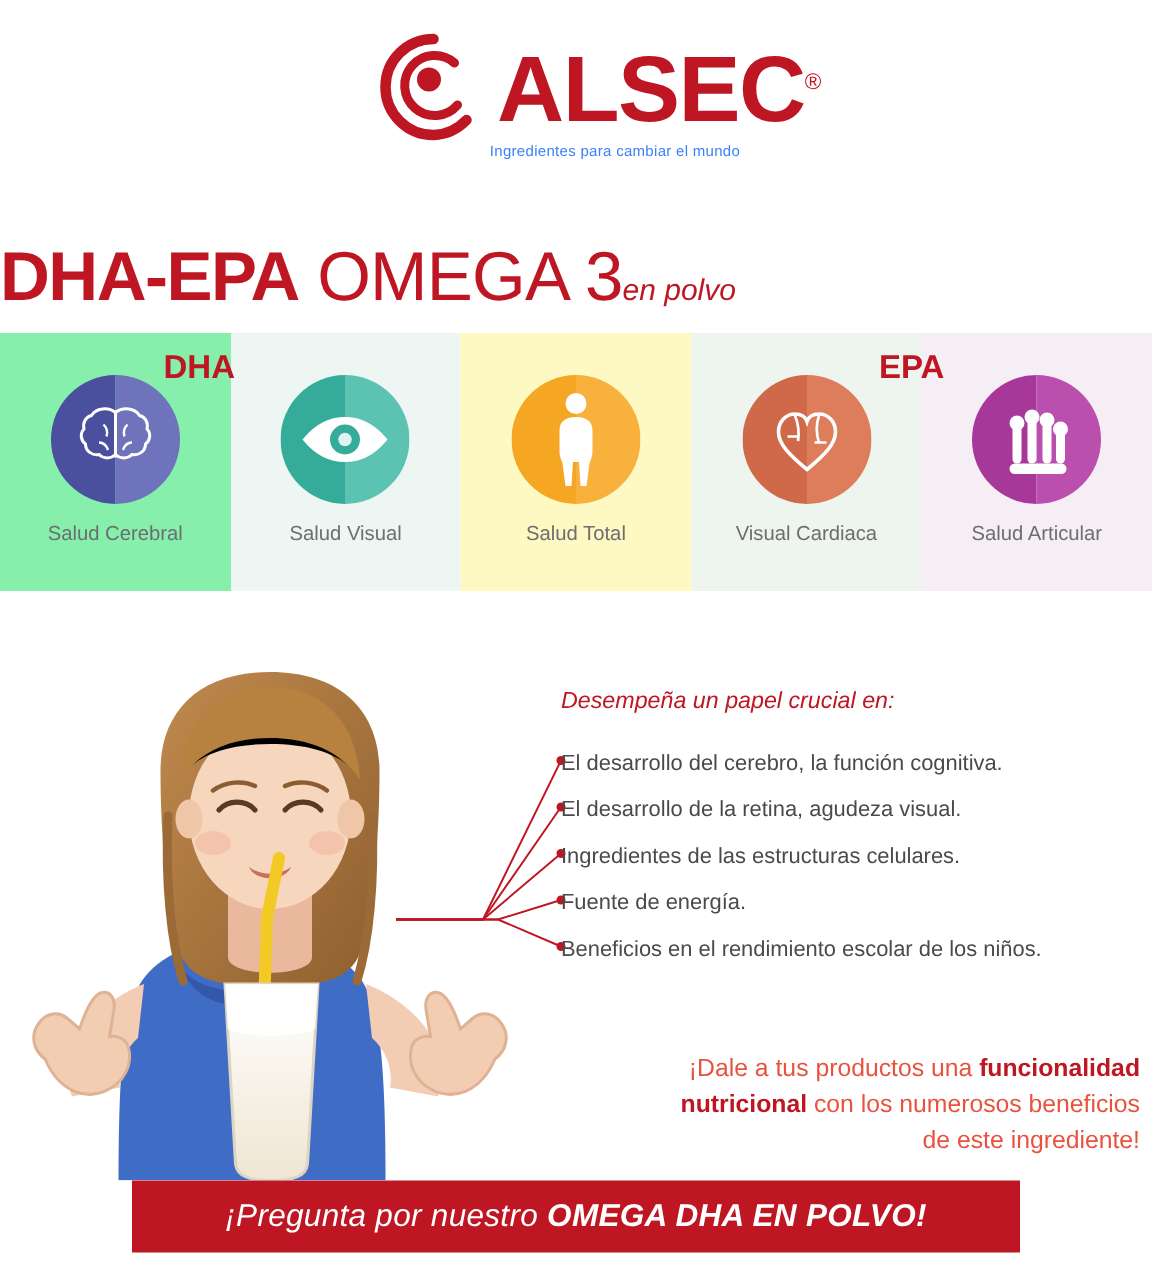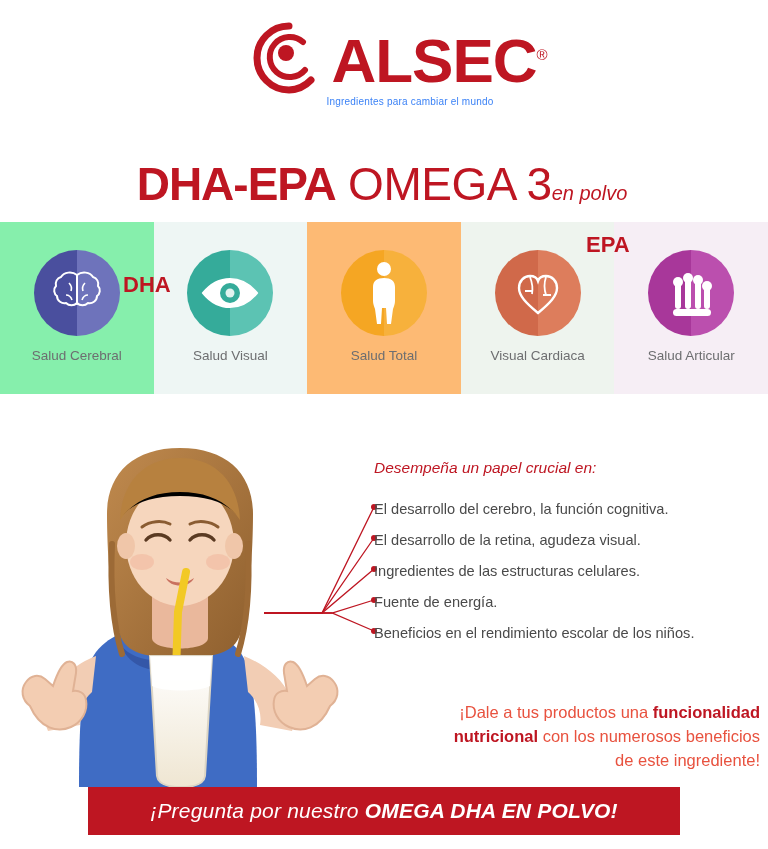--- a/index.html
+++ b/index.html
@@ -56,21 +56,21 @@
     font-family: "Liberation Sans", sans-serif;
     margin-left: 20px;
   }
 
   
   .headline {
     position: absolute;
     top: 157px;
     left: 0;
     width: 764px;
-    text-align: center;
+    text-align: left;
     white-space: nowrap;
   }
   .h-dha {
     font-size: 46px;
     font-weight: bold;
     color: #be1622;
     letter-spacing: -1px;
   }
   .h-omega {
     font-size: 46px;
@@ -127,21 +127,21 @@
     color: #6d6e70;
     font-family: "Liberation Sans", sans-serif;
   }
   .tag-dha, .tag-epa {
     position: absolute;
     font-size: 22px;
     font-weight: bold;
     color: #be1622;
     top: 232px;
   }
-  .tag-dha { left: 123px; margin-top: 40px; }
+  .tag-dha { left: 109px; }
   .tag-epa { left: 586px; }
 
   
   .photo {
     position: absolute;
     left: 0;
     top: 394px;
     width: 360px;
     height: 393px;
     overflow: hidden;
@@ -253,21 +253,21 @@
       <span class="half r" style="background:#5cc3b3"></span>
       <svg width="62" height="40" viewBox="0 0 62 40">
         <path d="M4 20c9-11 18-14 27-14s18 3 27 14c-9 11-18 14-27 14S13 31 4 20z" fill="#fff" stroke="#fff" stroke-width="2"></path>
         <circle cx="31" cy="20" r="10" fill="#35ab9a"></circle>
         <circle cx="31" cy="20" r="4.5" fill="#fff" opacity=".85"></circle>
       </svg>
     </div>
     <div class="cell-label">Salud Visual</div>
   </div>
 
-  <div class="cell" style="background:#fdba74">
+  <div class="cell" style="background:#fef9c3">
     <div class="circle">
       <span class="half l" style="background:#f5a623"></span>
       <span class="half r" style="background:#f7b13c"></span>
       <svg width="40" height="66" viewBox="0 0 40 66">
         <circle cx="20" cy="9" r="7" fill="#fff"></circle>
         <path d="M20 18c-7 0-11 3-11 9v14c0 3 1 5 2 8l2 15h4l1-16h4l1 16h4l2-15c1-3 2-5 2-8V27c0-6-4-9-11-9z" fill="#fff"></path>
       </svg>
     </div>
     <div class="cell-label">Salud Total</div>
   </div>

